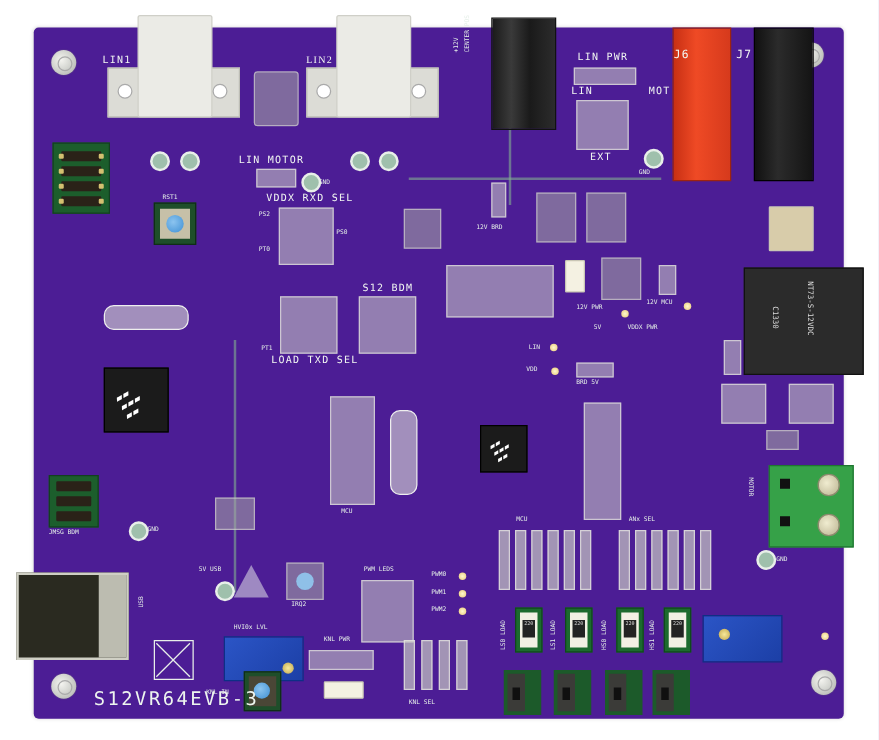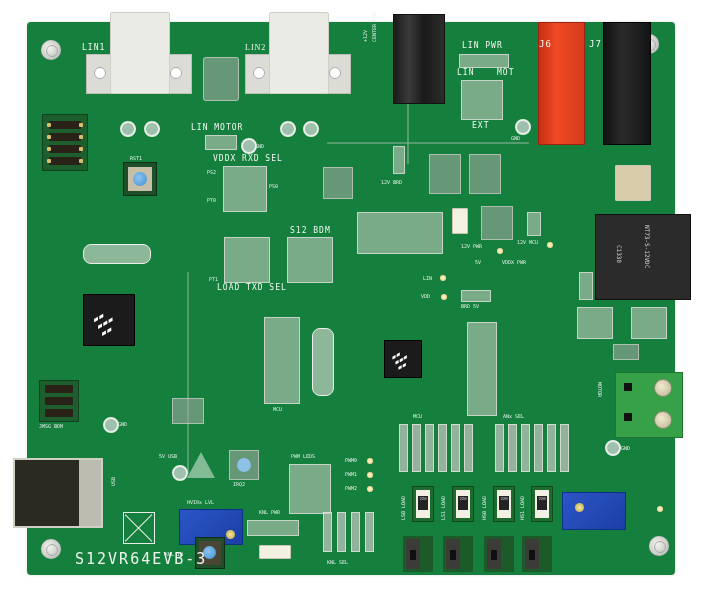--- a/index.html
+++ b/index.html
@@ -1,17 +1,17 @@
 <!DOCTYPE html>
 <html><head>
 <meta charset="utf-8">
 <style>
   html,body{margin:0;padding:0;background:#ffffff;}
   body{width:703px;height:592px;position:relative;overflow:hidden;font-family:"DejaVu Sans Mono",monospace;}
-  .board{position:absolute;left:27px;top:22px;width:648px;height:553px;background:#15803d;border-radius:4px;box-shadow:0 0 3px rgba(0,0,0,0.15);}
+  .board{position:absolute;left:27px;top:22px;width:648px;height:553px;background:#4c1d95;border-radius:4px;box-shadow:0 0 3px rgba(0,0,0,0.15);}
   .abs{position:absolute;}
   .silk{position:absolute;color:#f2f7f2;font-size:8px;letter-spacing:1px;white-space:nowrap;line-height:1;}
   .silk.big{font-size:15px;letter-spacing:2px;color:#eef5ef;}
   .silk.mid{font-size:9px;}
   .silk.tiny{font-size:5px;letter-spacing:0;color:#e5efe8;}
   .screw{position:absolute;width:20px;height:20px;border-radius:50%;background:radial-gradient(circle at 40% 40%,#f4f4f0,#c9cbc6 60%,#a9aba6);box-shadow:0 0 1px #777;}
   .screw::after{content:"";position:absolute;left:5px;top:5px;width:10px;height:10px;border-radius:50%;border:1px solid #aaa;}
   .lin-conn{position:absolute;background:#dcdcd6;border:1px solid #bdbdb5;}
   .lin-body{position:absolute;background:#ebebe6;border:1px solid #cfcfc8;border-radius:2px;}
   .hole{position:absolute;width:10px;height:10px;border-radius:50%;background:#ffffff;border:1px solid #aaa;}
@@ -84,21 +84,21 @@
   <div class="ghost-dark" style="left:176px;top:35px;width:34px;height:42px;border-radius:3px;"></div>
 
   <div class="dc-jack" style="left:366px;top:-8px;width:50px;height:88px;"></div>
   <span class="silk tiny" style="left:345px;top:20px;transform:rotate(-90deg);transform-origin:left top;">CENTER POS</span>
   <span class="silk tiny" style="left:336px;top:20px;transform:rotate(-90deg);transform-origin:left top;">+12V</span>
 
   <span class="silk" style="left:435px;top:20px;">LIN PWR</span>
   <div class="ghost" style="left:432px;top:32px;width:48px;height:12px;"></div>
 
   <span class="silk" style="left:430px;top:47px;">LIN</span>
-  <span class="silk" style="left:458px;top:47px;padding-left:12px;">MOT</span>
+  <span class="silk" style="left:480px;top:47px;padding-left:12px;">MOT</span>
   <div class="ghost" style="left:434px;top:58px;width:40px;height:38px;"></div>
   <span class="silk" style="left:445px;top:100px;">EXT</span>
 
   <div class="pad-ring" style="left:488px;top:97px;"></div>
   <span class="silk tiny" style="left:484px;top:114px;">GND</span>
 
   <div class="banana-red" style="left:511px;top:0px;width:45px;height:121px;"></div>
   <span class="silk mid" style="left:512px;top:18px;">J6</span>
   <div class="banana-black" style="left:576px;top:0px;width:46px;height:121px;"></div>
   <span class="silk mid" style="left:562px;top:18px;">J7</span>

